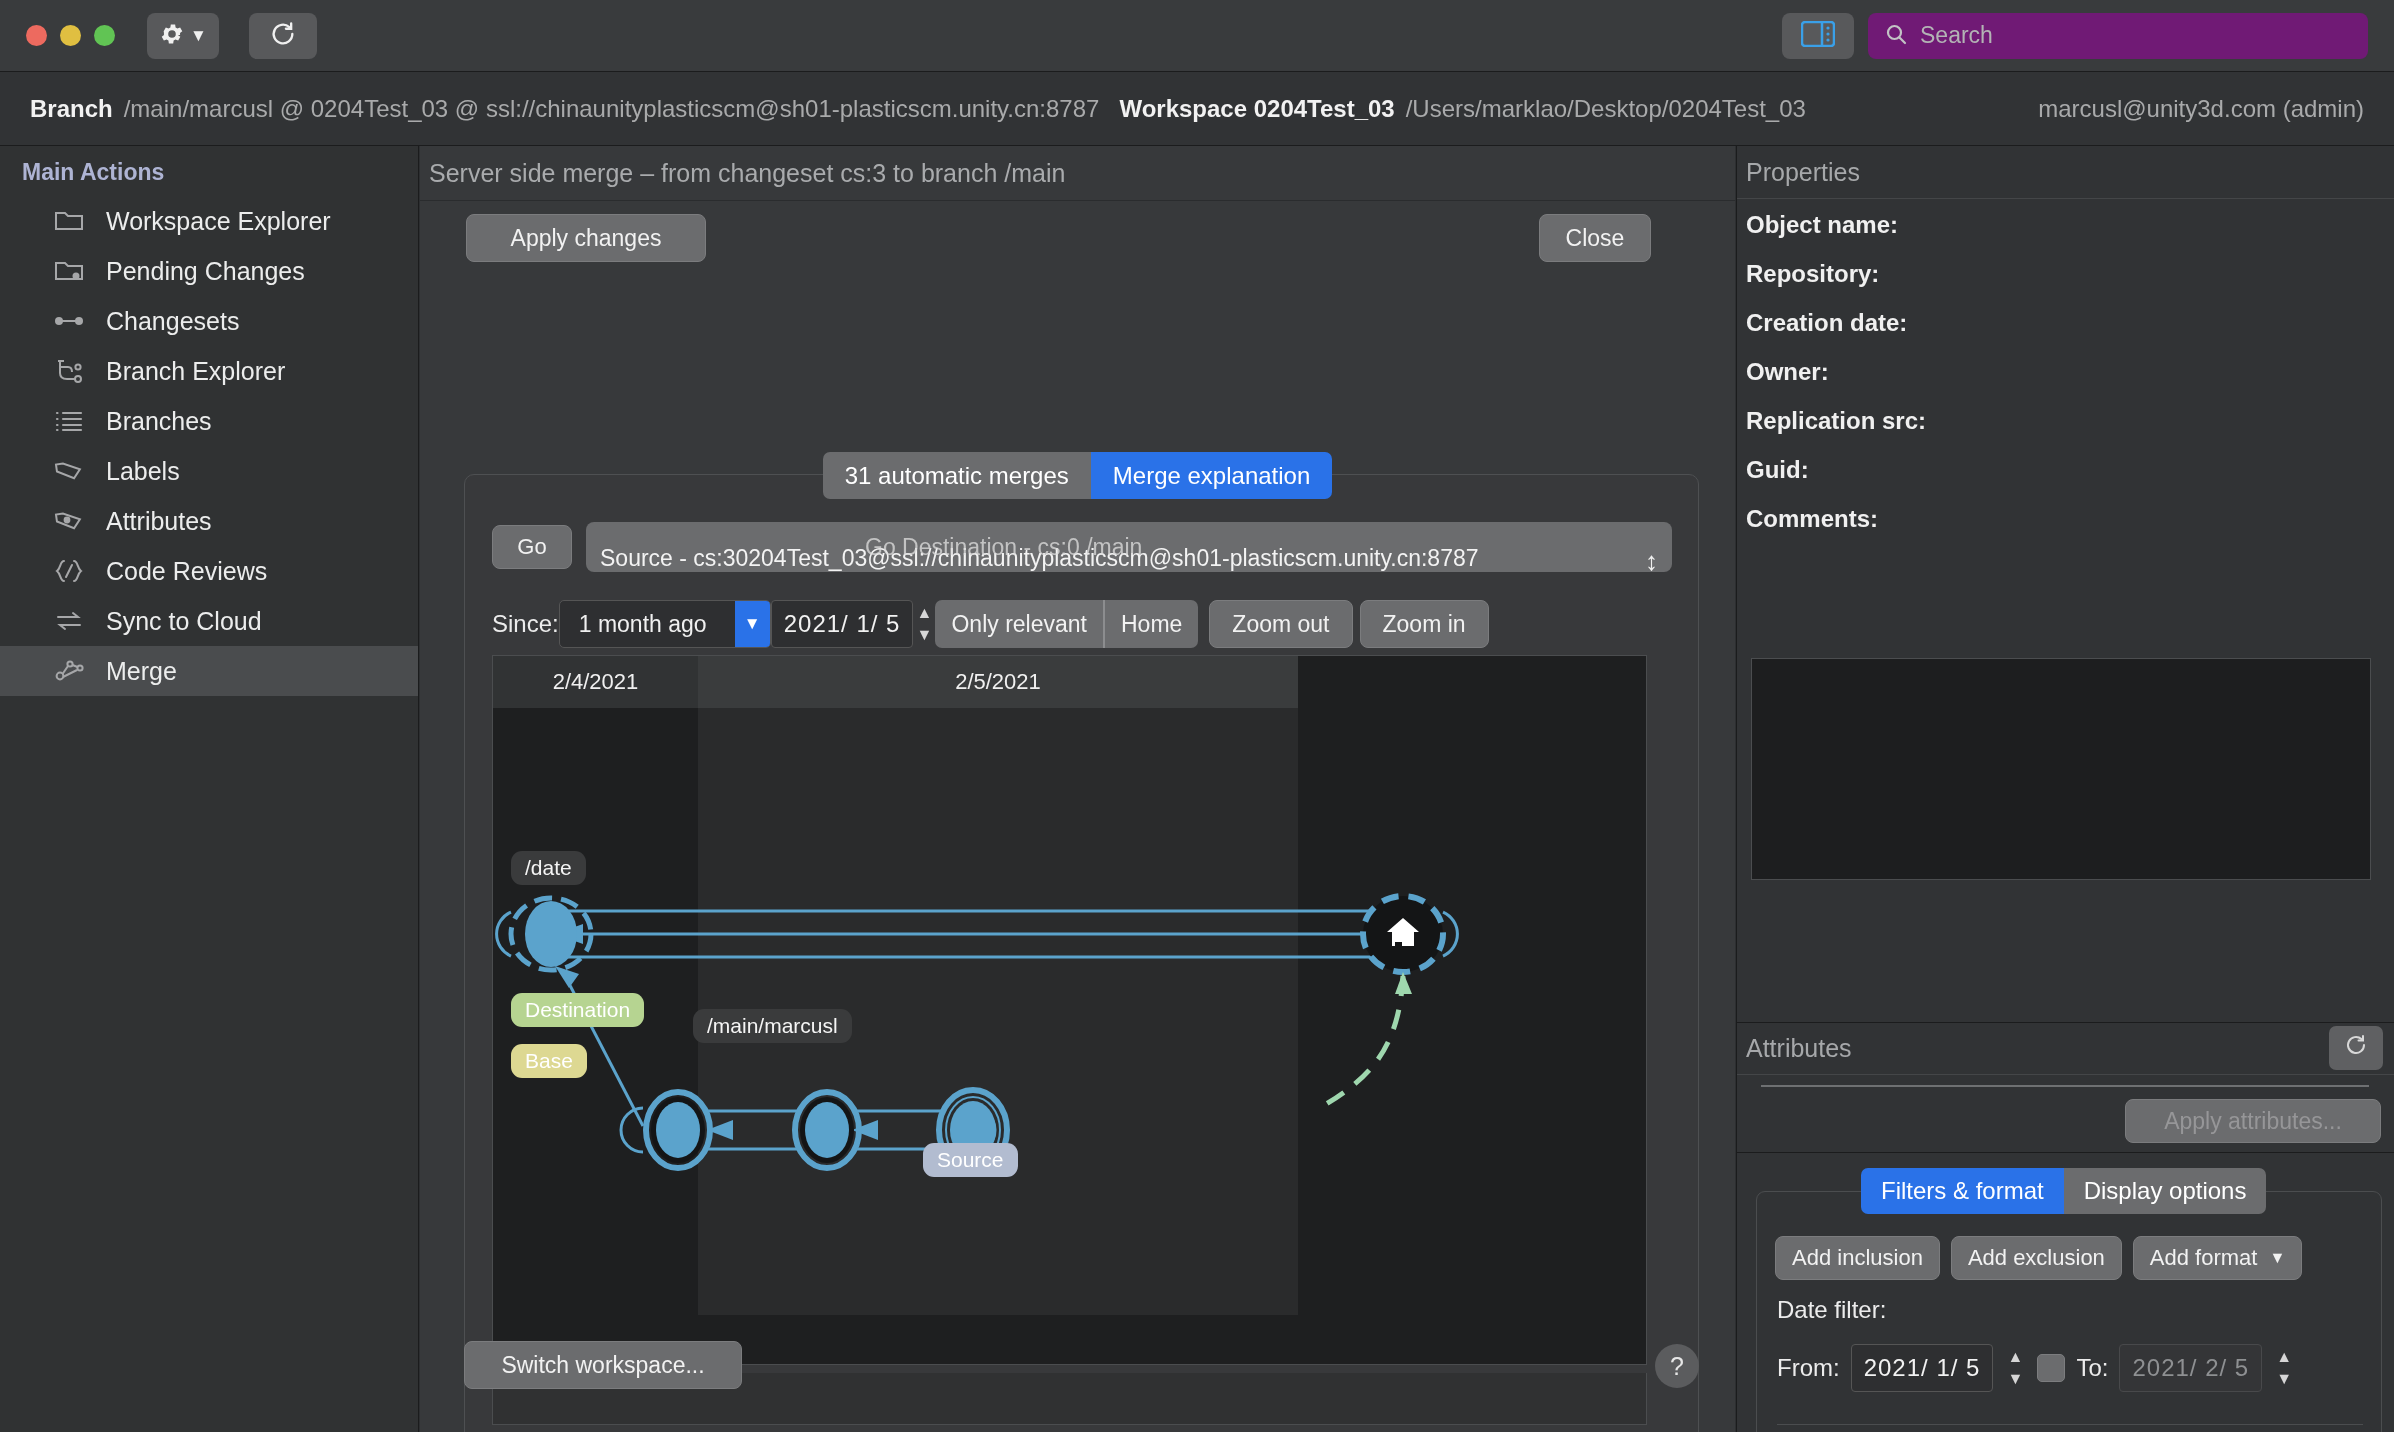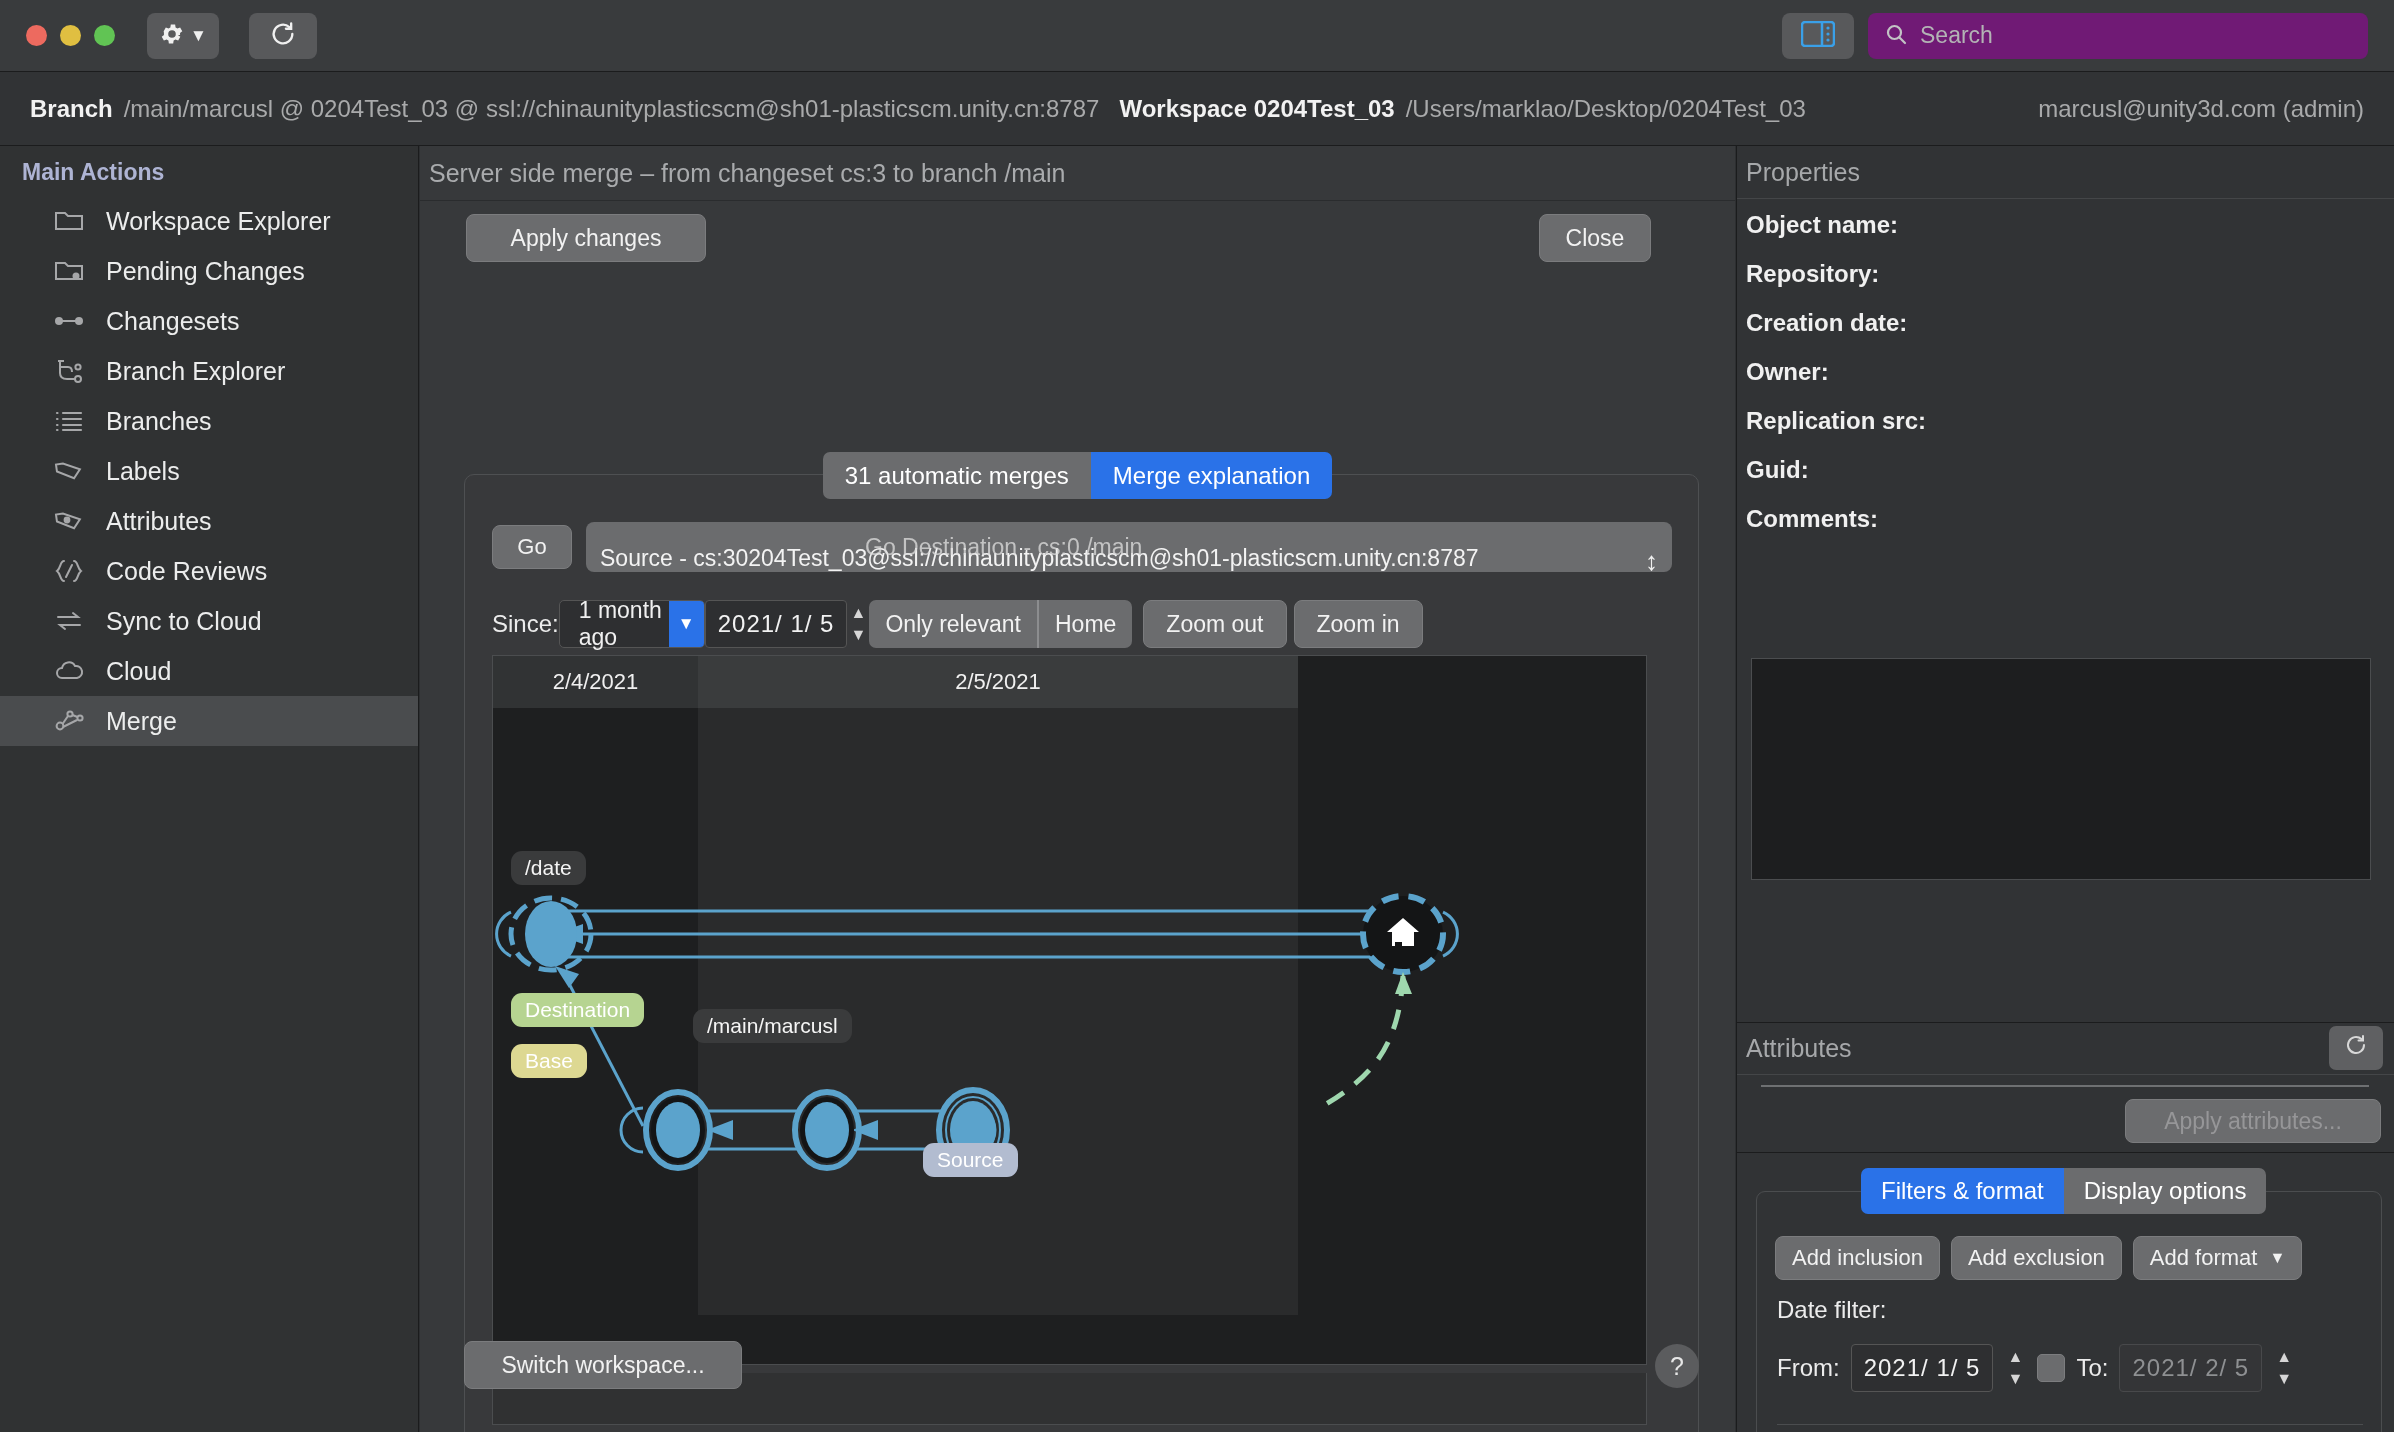--- a/index.html
+++ b/index.html
@@ -136,21 +136,21 @@
     text-indent: 265px;
   }
   .combo .stepper { margin-left: auto; font-size: 26px; color: #efefef; line-height: 0.8; z-index: 3; }
 
   .since-row {
     position: absolute; left: 27px; top: 123px; width: 1180px; height: 52px;
     display: flex; align-items: center; 
   }
   .since-label { font-size: 24px; color: #ececec; }
   .sel-wrap {
-    width: 146px; height: 48px; background: #2e2f31; border: 1px solid #555;
+    width: 212px; height: 48px; background: #2e2f31; border: 1px solid #555;
     border-radius: 5px; display: flex; align-items: center;
     font-size: 23px; color: #f0f0f0; padding-left: 19px; position: relative;
   }
   .sel-arrow {
     position: absolute; right: 0; top: 0; width: 35px; height: 100%;
     background: #2a72e8; border-radius: 0 4px 4px 0;
     display: flex; align-items: center; justify-content: center;
     color: #fff; font-size: 17px;
   }
   .spin-field {
@@ -431,28 +431,20 @@
     <div class="sb-item">
       <span class="sb-icon">
         <svg width="30" height="22" viewBox="0 0 30 22" fill="none" stroke="#a6a7a9" stroke-width="2" stroke-linecap="round">
           <path d="M4 7h20l-5-4"></path>
             <path d="M26 15H6l5 4"></path>
         </svg>
       </span>
       <span>Sync to Cloud</span>
     </div>
 
-    <div class="sb-item">
-      <span class="sb-icon">
-        <svg width="30" height="22" viewBox="0 0 30 22" fill="none" stroke="#a6a7a9" stroke-width="2">
-          <path d="M8 18a5 5 0 010-10 7 7 0 0113-2 5 5 0 012 12z"></path>
-        </svg>
-      </span>
-      <span>Cloud</span>
-    </div>
 
     <div class="sb-item active">
       <span class="sb-icon">
         <svg width="30" height="26" viewBox="0 0 30 26" fill="none" stroke="#a6a7a9" stroke-width="2">
           <circle cx="6" cy="18" r="3.4"></circle>
             <circle cx="16" cy="6" r="2.6"></circle>
             <circle cx="26" cy="10" r="2.6"></circle>
           <path d="M8.5 16L14 8"></path>
             <path d="M18.5 7l5 2"></path>
             <path d="M9 19l14-7"></path>

